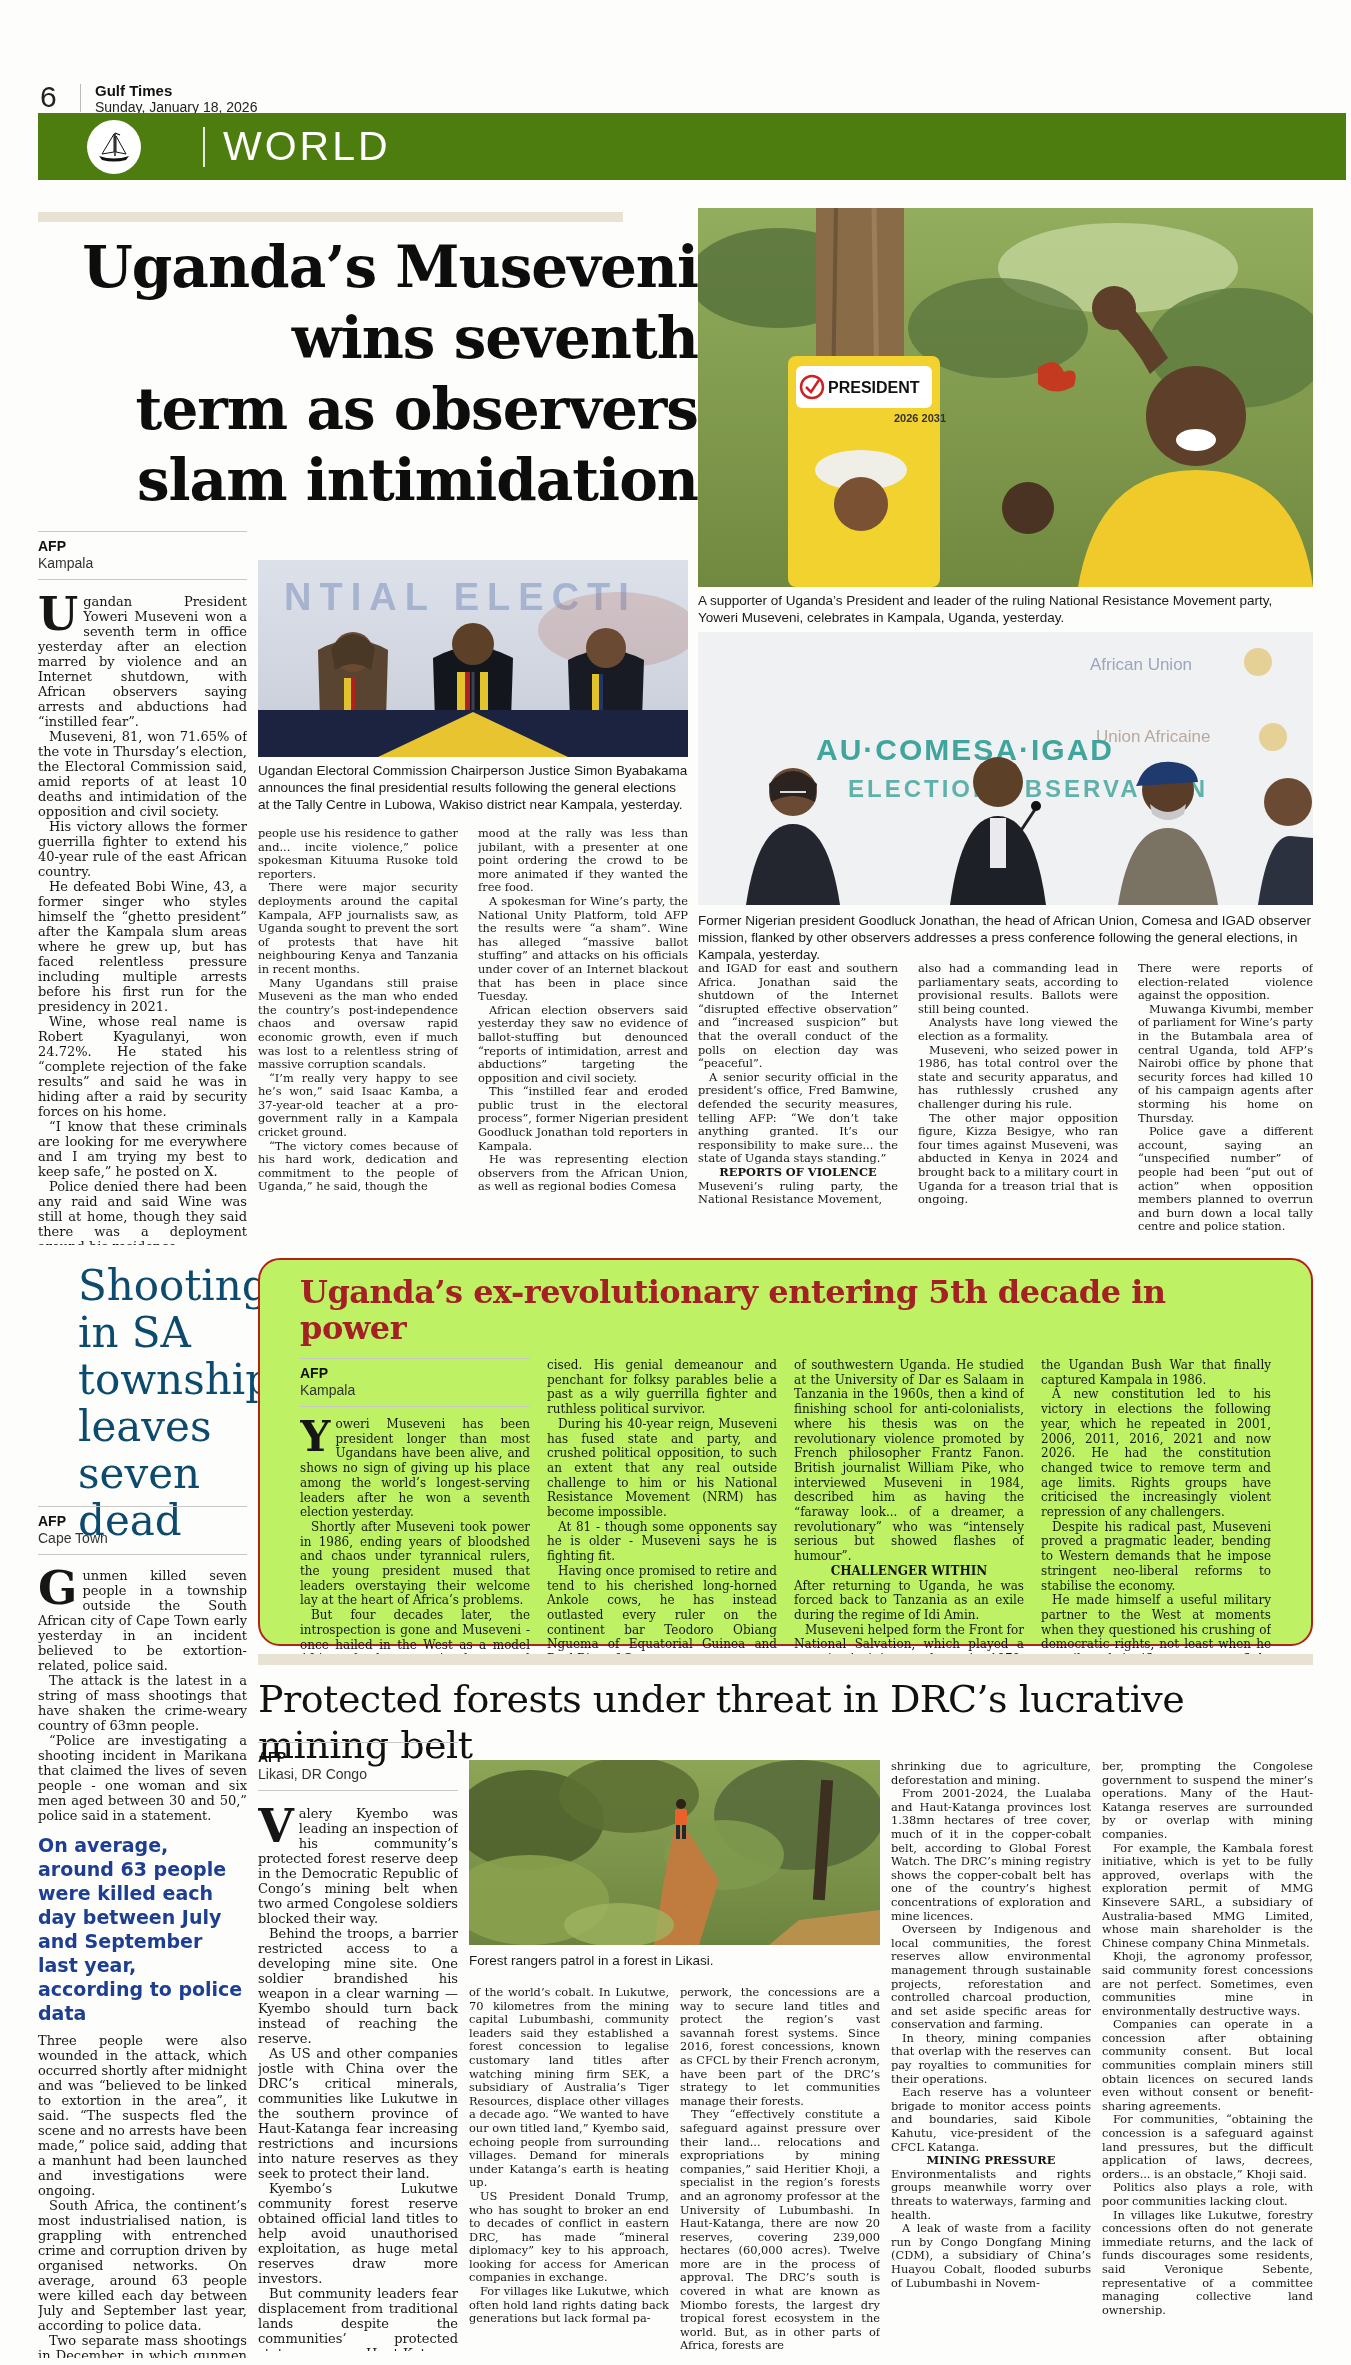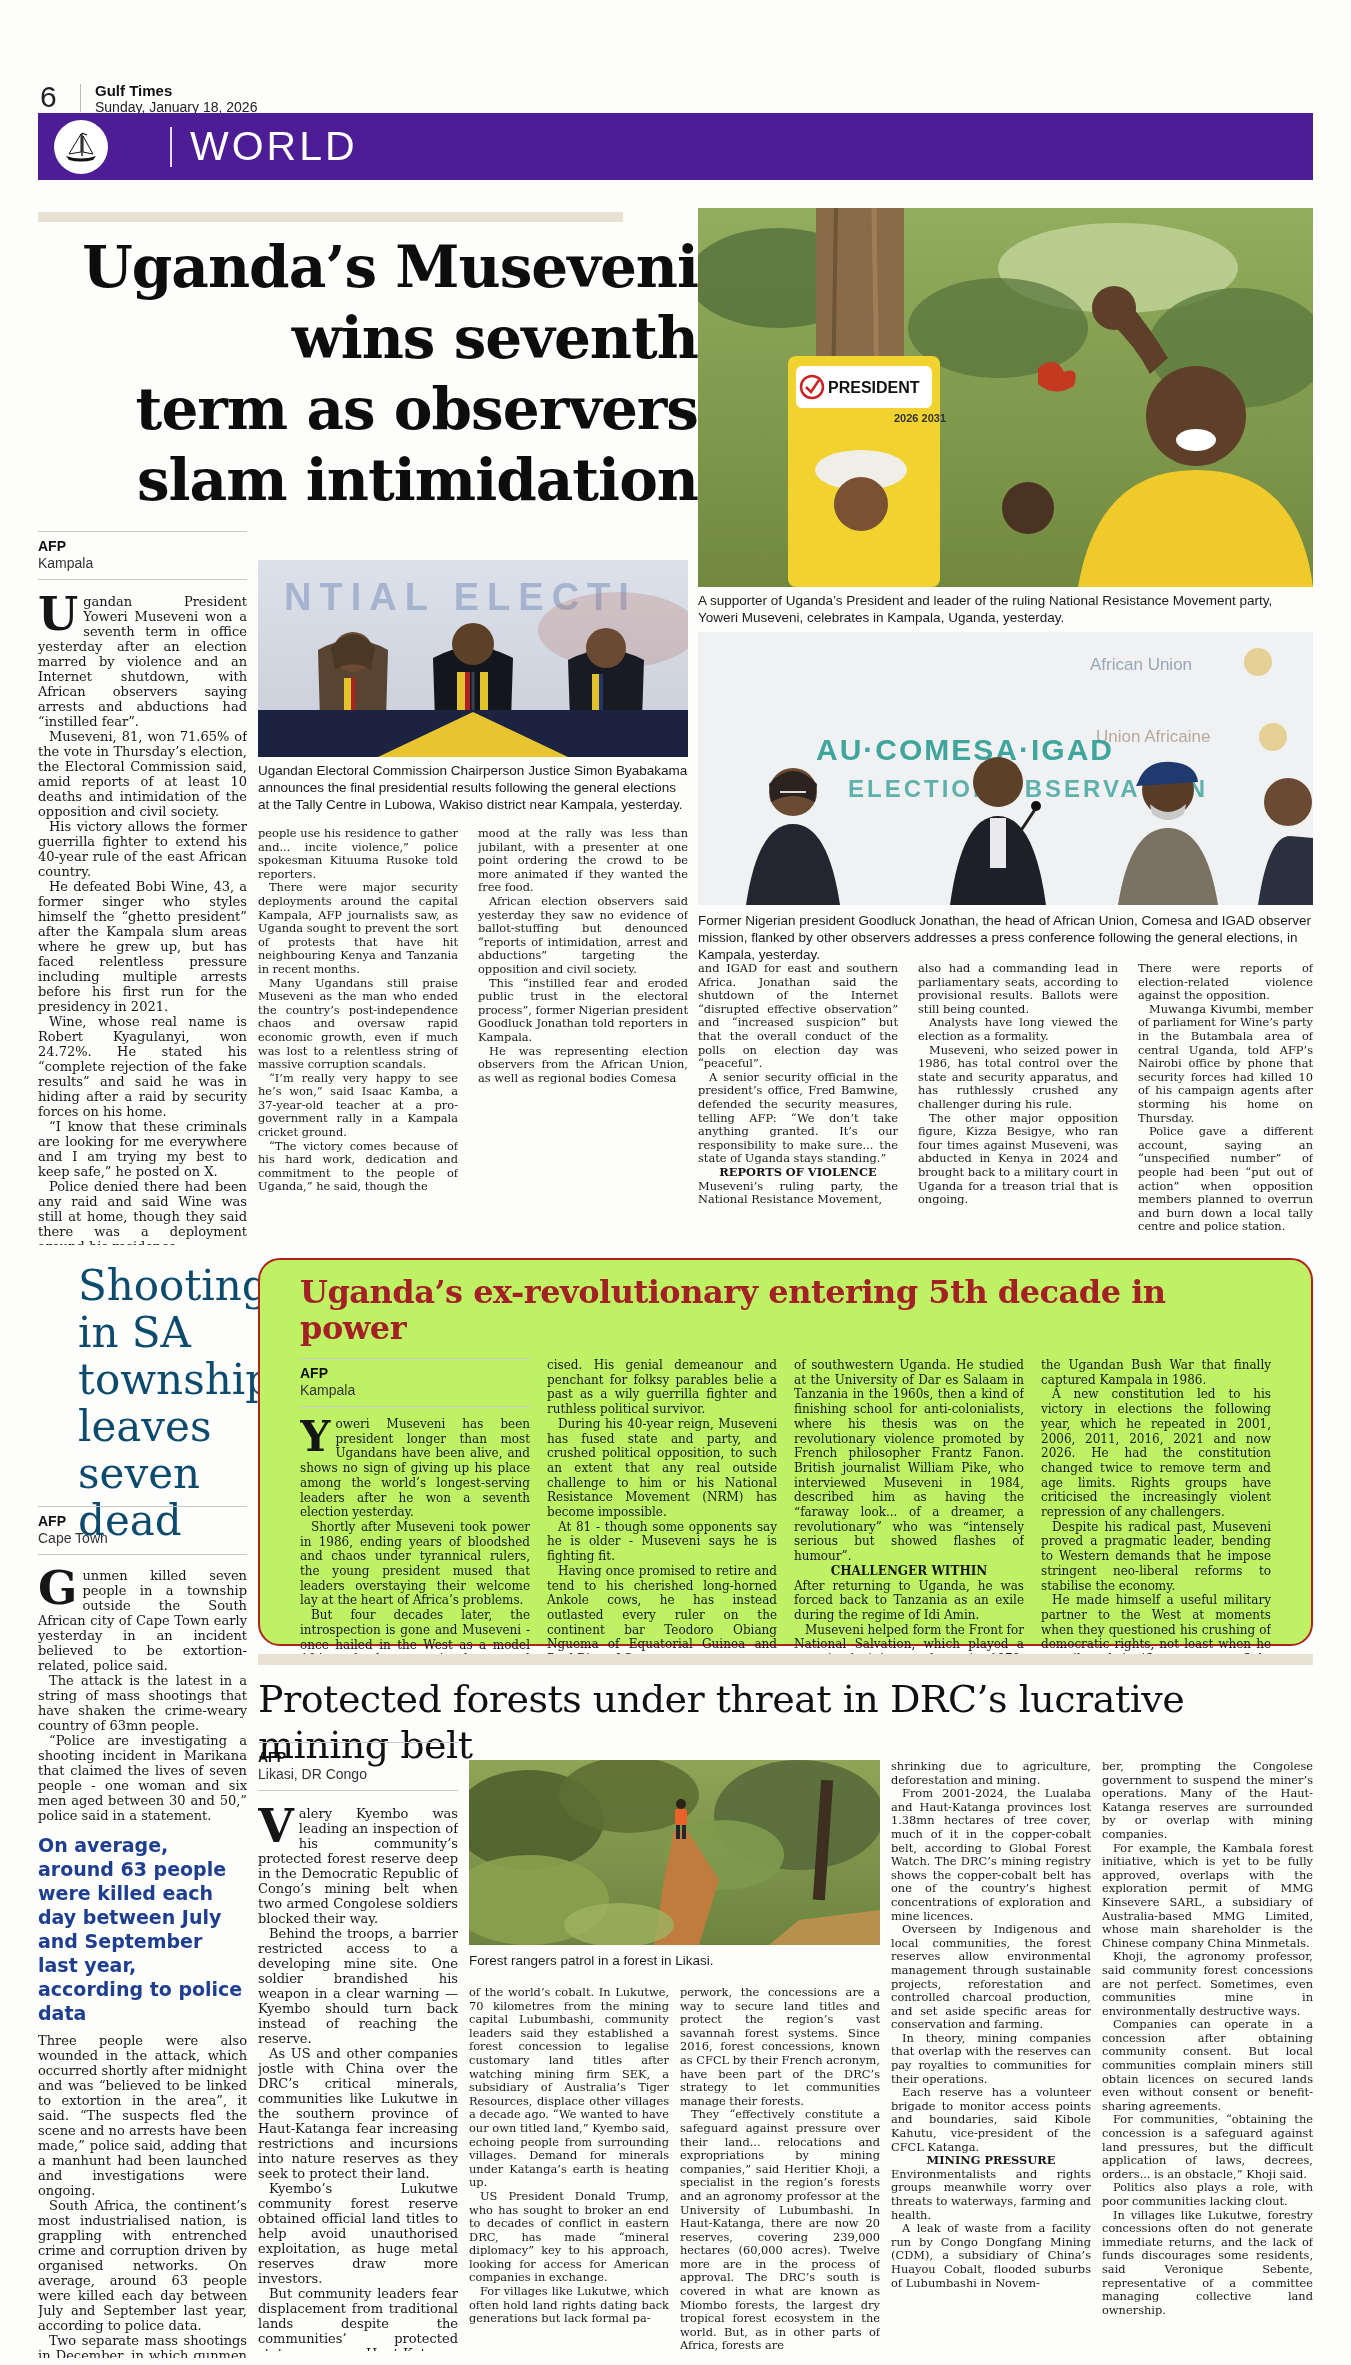--- a/index.html
+++ b/index.html
@@ -3,21 +3,21 @@
 <meta charset="utf-8">
 <style>
   html,body{margin:0;padding:0;}
   body{width:1351px;height:2365px;position:relative;background:#fdfdfb;font-family:"DejaVu Serif",serif;color:#161616;}
   .abs{position:absolute;}
   
   .pageno{font-family:"Liberation Sans",sans-serif;font-size:30px;color:#222;}
   .hdr-sep{width:1px;background:#bbb;}
   .paper{font-family:"Liberation Sans",sans-serif;font-weight:bold;font-size:15px;color:#111;line-height:17px;}
   .pdate{font-family:"Liberation Sans",sans-serif;font-size:14px;color:#222;line-height:17px;}
-  .banner{background:#4c1d95;display:flex;align-items:center;}
+  .banner{background:#4d7c0f;display:flex;align-items:center;padding-left:33px;}
   .logo-circle{width:54px;height:54px;border-radius:50%;background:#fff;margin-left:16px;display:flex;align-items:center;justify-content:center;}
   .banner-sep{width:2px;height:40px;background:rgba(255,255,255,.85);margin-left:62px;}
   .banner-title{font-family:"Liberation Sans",sans-serif;font-weight:400;font-size:41px;color:#fff;letter-spacing:3px;margin-left:18px;}
   
   .beige{background:#e7e2d2;}
   .headline-xl{font-weight:bold;font-size:58px;line-height:71px;letter-spacing:-1px;color:#0d0d0d;}
   .headline-serif{font-weight:normal;font-size:42px;line-height:47px;color:#0c4a6e;margin-left:40px;}
   .headline-drc{font-weight:normal;font-size:38px;line-height:46px;color:#111;letter-spacing:-0.5px;}
   .headline-feature{font-weight:bold;font-size:32px;line-height:36px;color:#a32125;letter-spacing:-0.5px;}
   .byline{border-top:1px solid #c9c9c9;border-bottom:1px solid #c9c9c9;padding:6px 0 7px 0;font-family:"Liberation Sans",sans-serif;}
@@ -127,20 +127,21 @@
 
 <div class="abs col txt-sm" style="left:258px;top:827px;width:200px;height:418px;">
     <p class="para">people use his residence to gather and... incite violence,” police spokesman Kituuma Rusoke told reporters.</p>
     <p class="para">There were major security deployments around the capital Kampala, AFP journalists saw, as Uganda sought to prevent the sort of protests that have hit neighbouring Kenya and Tanzania in recent months.</p>
     <p class="para">Many Ugandans still praise Museveni as the man who ended the country’s post-independence chaos and oversaw rapid economic growth, even if much was lost to a relentless string of massive corruption scandals.</p>
     <p class="para">“I’m really very happy to see he’s won,” said Isaac Kamba, a 37-year-old teacher at a pro-government rally in a Kampala cricket ground.</p>
     <p class="para">“The victory comes because of his hard work, dedication and commitment to the people of Uganda,” he said, though the</p>
   </div>
 <div class="abs col txt-sm" style="left:478px;top:827px;width:210px;height:418px;">
     <p class="para">mood at the rally was less than jubilant, with a presenter at one point ordering the crowd to be more animated if they wanted the free food.</p>
+    <p class="para">A spokesman for Wine’s party, the National Unity Platform, told AFP the results were “a sham”. Wine has alleged “massive ballot stuffing” and attacks on his officials under cover of an Internet blackout that has been in place since Tuesday.</p>
     <p class="para">African election observers said yesterday they saw no evidence of ballot-stuffing but denounced “reports of intimidation, arrest and abductions” targeting the opposition and civil society.</p>
     <p class="para">This “instilled fear and eroded public trust in the electoral process”, former Nigerian president Goodluck Jonathan told reporters in Kampala.</p>
     <p class="para">He was representing election observers from the African Union, as well as regional bodies Comesa</p>
   </div>
 
 <svg class="abs photo" style="left:698px;top:208px;" width="615" height="379" viewBox="0 0 615 379">
   <defs>
     <linearGradient id="leafbg" x1="0" y1="0" x2="0" y2="1">
       <stop offset="0" stop-color="#93ad5e"></stop>
         <stop offset="1" stop-color="#70893f"></stop>

